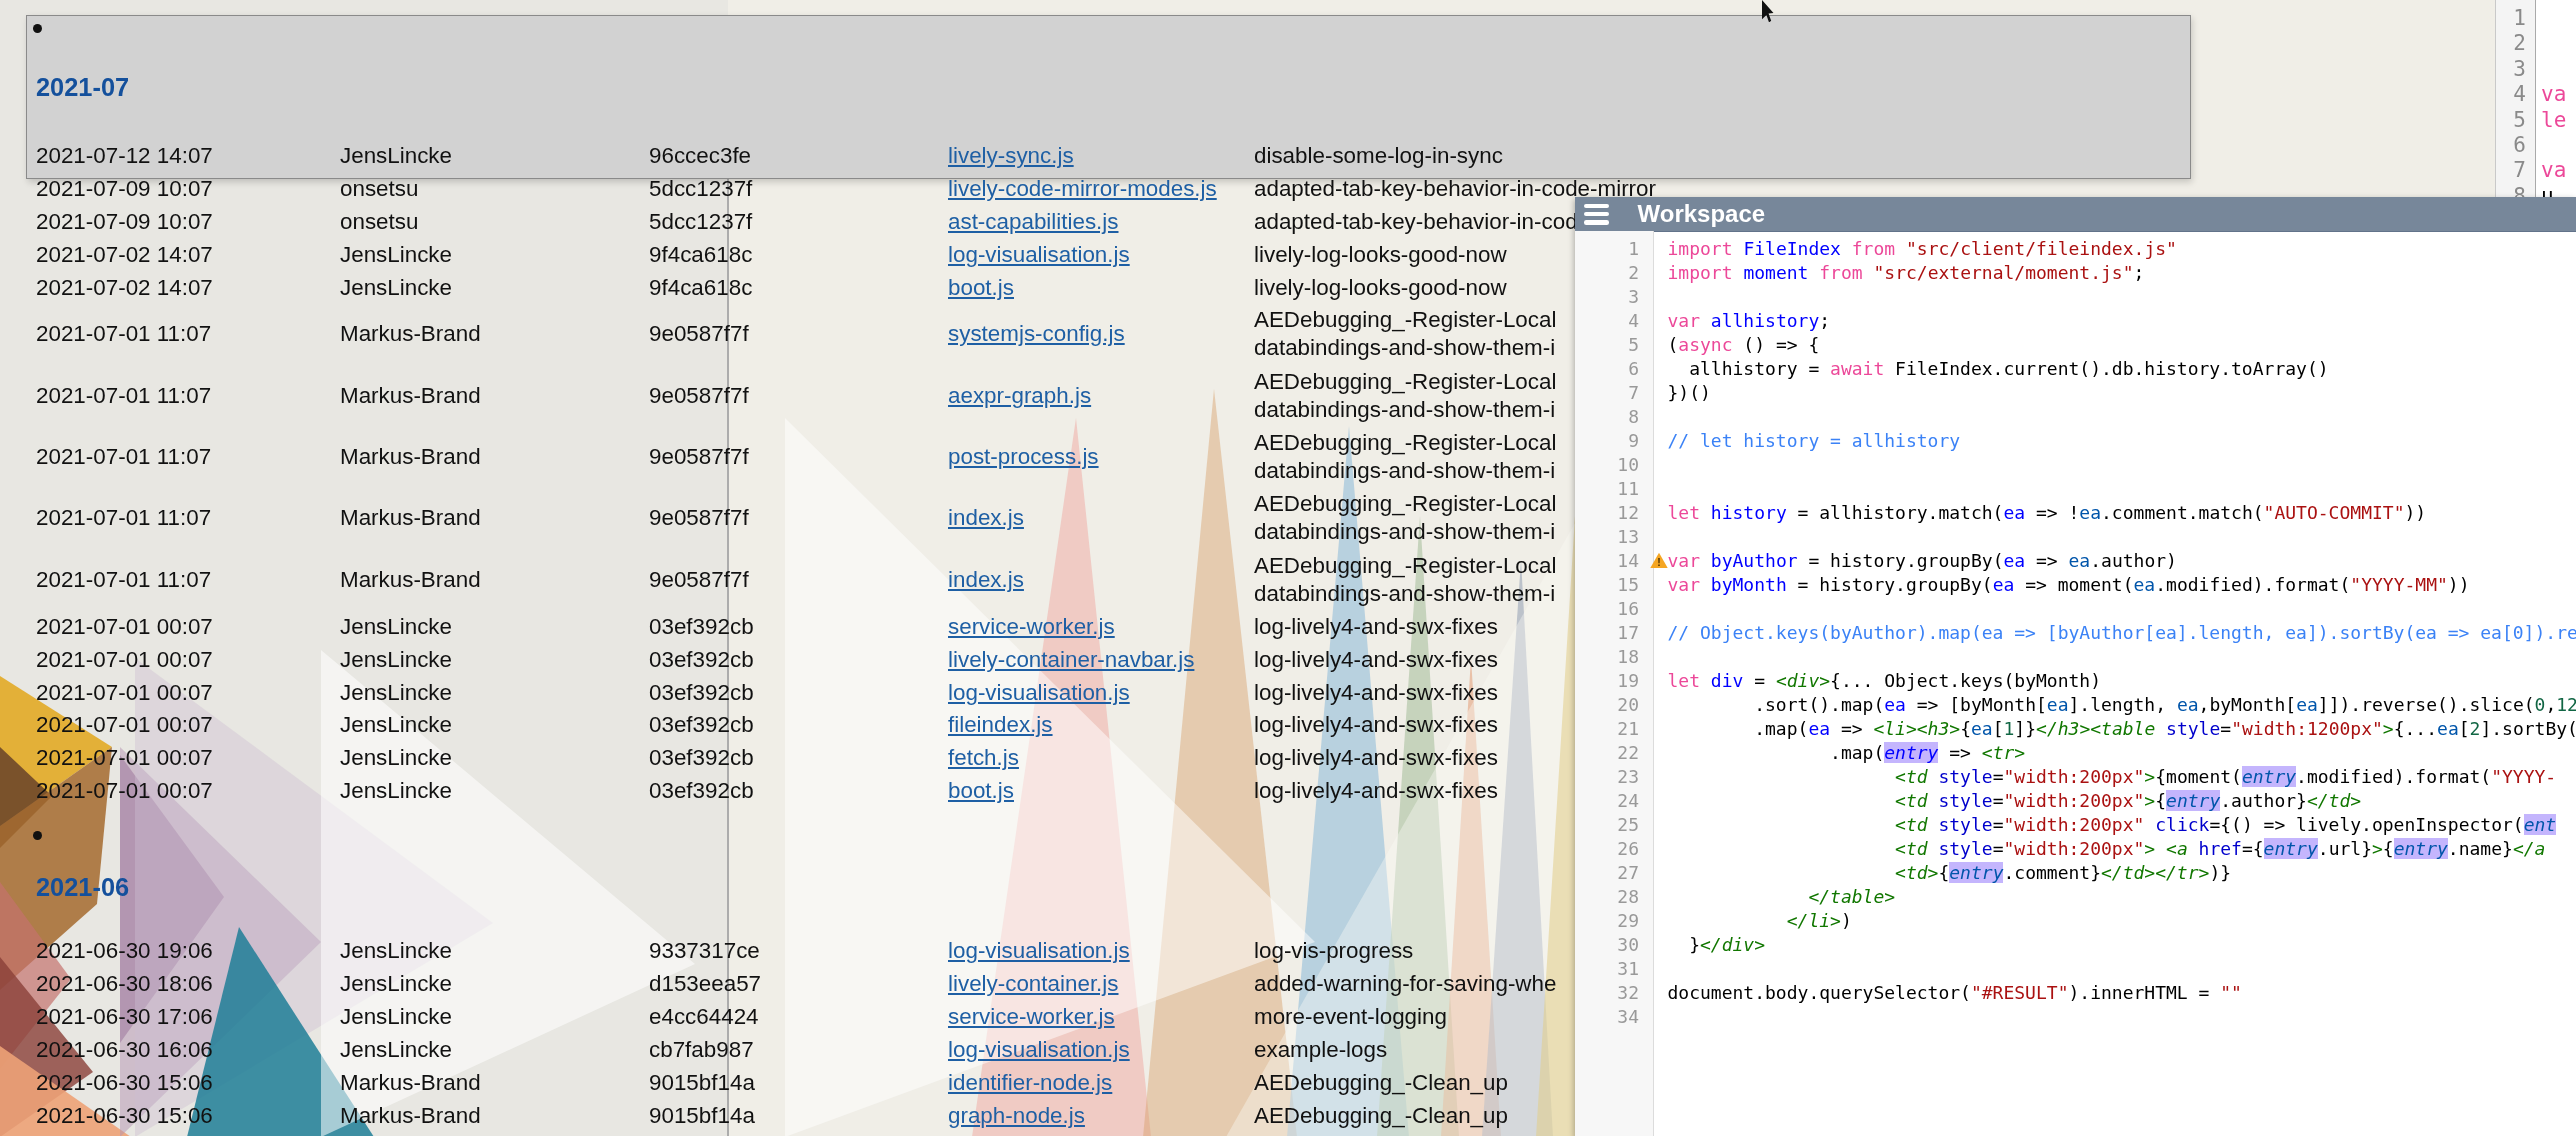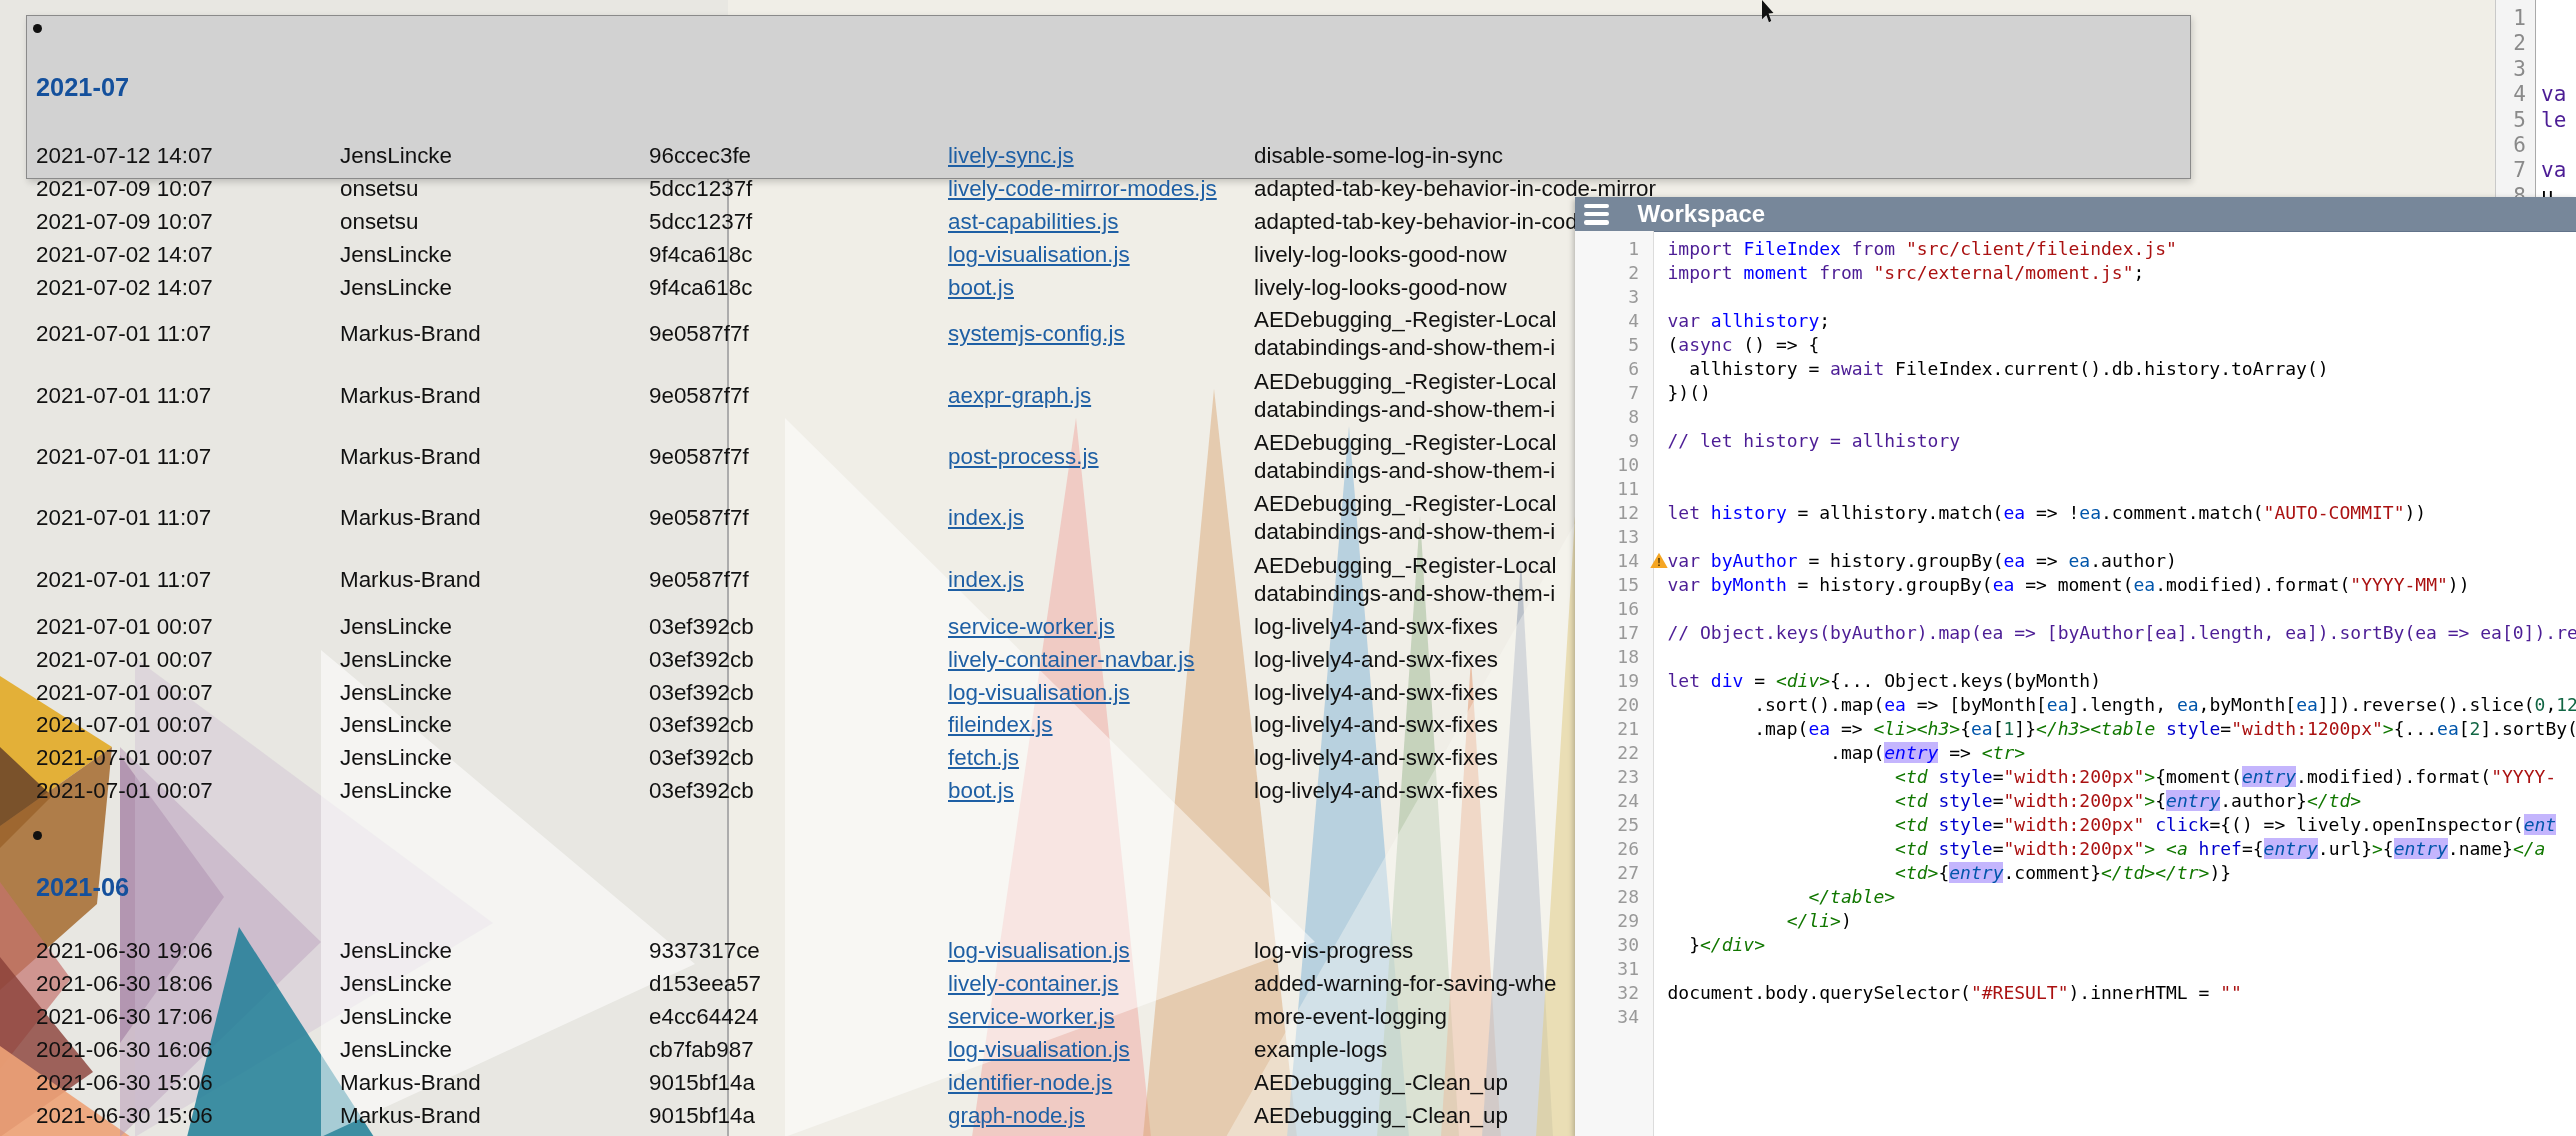--- a/index.html
+++ b/index.html
@@ -55,25 +55,25 @@
   #ws-code{position:absolute;left:0;top:40px;width:1001px;}
   .cl{position:relative;display:flex;height:24px;line-height:24px;font-family:"DejaVu Sans Mono",monospace;font-size:18px;white-space:pre;}
   .cl .ln{flex:0 0 64px;padding-right:13.5px;text-align:right;color:#999;}
   .cl .code{padding-left:15px;color:#000;}
   .warn-icon{
     position:absolute;left:75px;top:3.7px;width:18px;height:15.7px;
     background:#f5a623;clip-path:polygon(50% 0,100% 100%,0 100%);
     text-align:center;font-size:10.5px;line-height:18.7px;font-weight:bold;color:#4a3000;
     font-family:"Liberation Sans",sans-serif;
   }
-  .k{color:#4c1d95;}
+  .k{color:#ec4899;}
   .d{color:#0000ff;}
   .v{color:#0055aa;}
   .s{color:#aa1111;}
-  .c2{color:#4c1d95;margin-top:7px;}
+  .c2{color:#3b82f6;margin-top:7px;}
   .n{color:#116644;}
   .t{color:#117700;font-style:italic;}
   .a{color:#0000cc;}
   .p{color:#000000;}
   .hl{background:#c4b5fd;font-style:italic;}
   
   #side-editor{
     position:absolute;left:2495px;top:0;width:81px;height:197px;
     background:#ffffff;z-index:9;border-left:0.7px solid #c9c9c9;
   }

